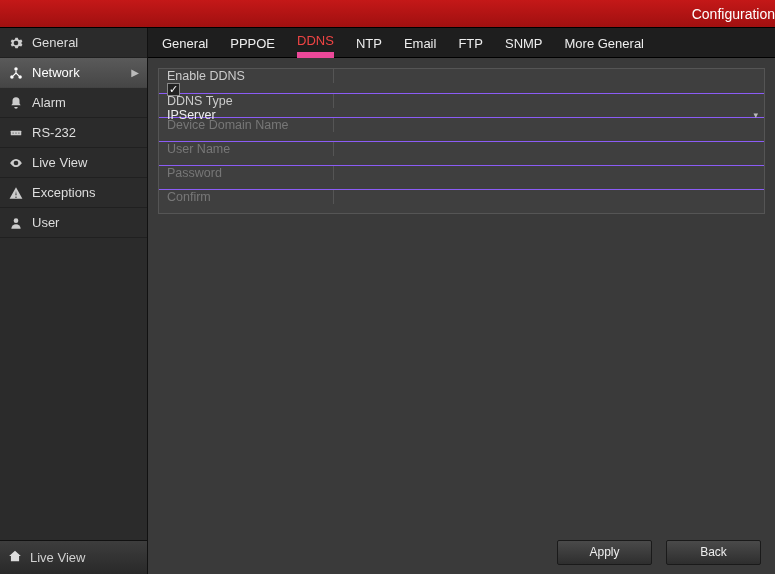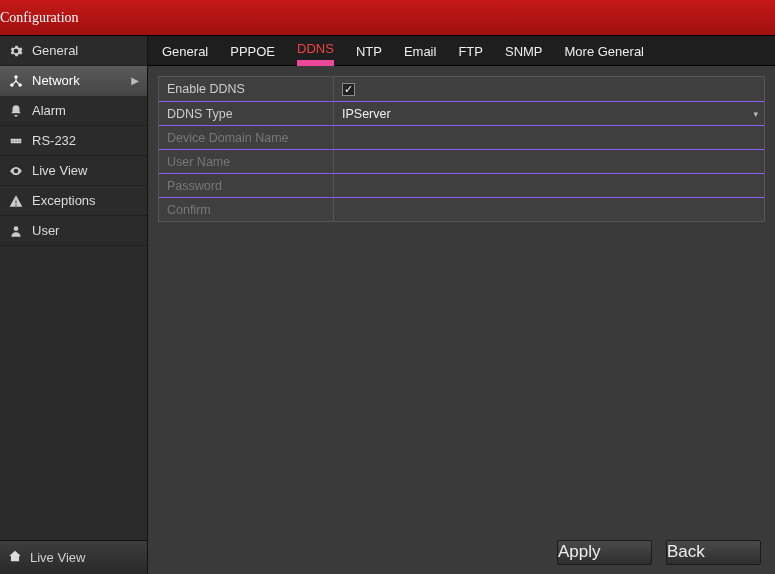--- a/index.html
+++ b/index.html
@@ -8,29 +8,28 @@
     height: 574px;
     background: #3a3a3a;
     font-family: Arial, sans-serif;
     font-size: 13px;
     color: #d0d0d0;
     overflow: hidden;
     display: flex;
     flex-direction: column;
   }
   .titlebar {
-    height: 36px;
+    height: 28px;
     background: linear-gradient(to bottom, #c41818, #a01010);
     display: flex;
     align-items: center;
-    justify-content: flex-start;
+    justify-content: flex-end;
     color: #fff;
     font-size: 14px;
     border-bottom: 1px solid #000;
-    font-family: Liberation Serif, serif;
   }
   .body-row {
     flex: 1;
     display: flex;
     background: #353535;
   }
   .sidebar {
     width: 148px;
     background: #2b2b2b;
     display: flex;
@@ -96,21 +95,21 @@
   .form-area {
     flex: 1;
     padding: 10px 10px 2px 10px;
   }
   .form-table {
     width: 100%;
     border: 1px solid #555;
     border-collapse: collapse;
     background: #3f3f3f;
   }
-  .form-row { display: flex; height: 24px; }
+  .form-row { display: flex; height: 24px; flex-direction: column; }
   .form-row + .form-row { border-top: 1px solid #8b5cf6; }
   .form-label {
     width: 175px;
     padding: 0 8px;
     display: flex;
     align-items: center;
     color: #ccc;
     border-right: 1px solid #555;
     font-size: 12.5px;
   }
@@ -153,22 +152,22 @@
     padding: 0 14px;
     gap: 14px;
   }
   .btn {
     width: 95px;
     height: 25px;
     background: linear-gradient(to bottom, #4a4a4a, #2e2e2e);
     border: 1px solid #1a1a1a;
     border-radius: 2px;
     color: #eee;
-    font-size: 17px;
-    display:flex; align-items:center; 
+    font-size: 12px;
+    display:flex; align-items:center; justify-content:center;
     cursor:pointer;
   }
 </style>
 </head>
 <body>
 
 <div class="titlebar">
   <span>Configuration</span>
 </div>
 

